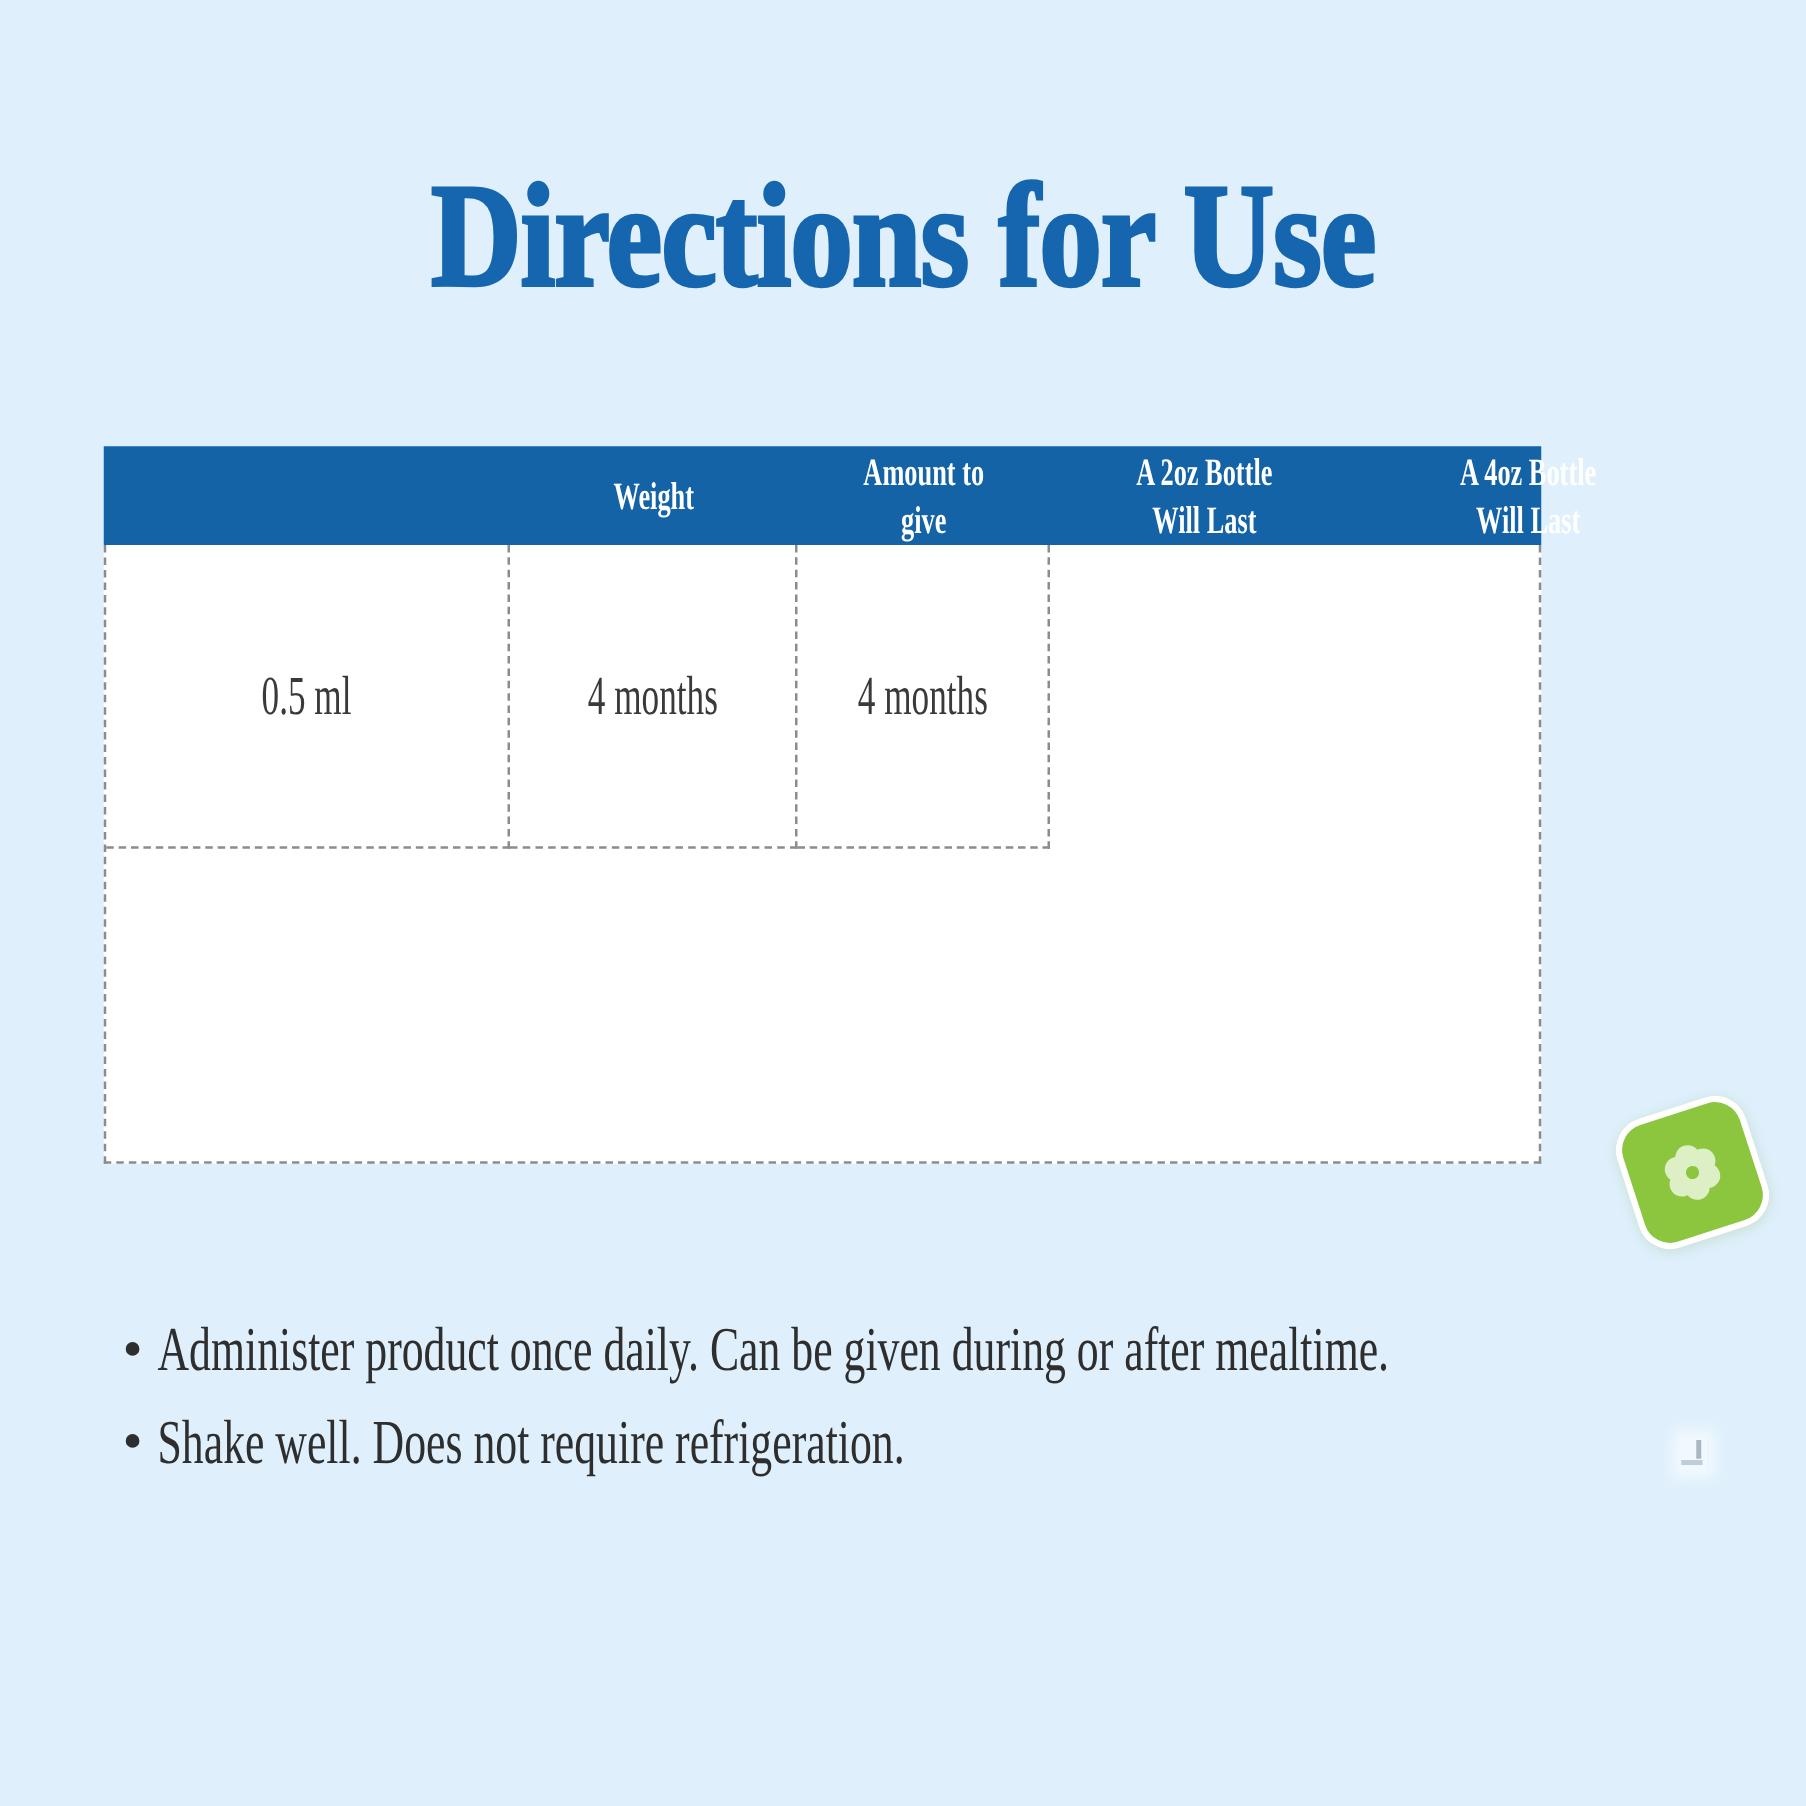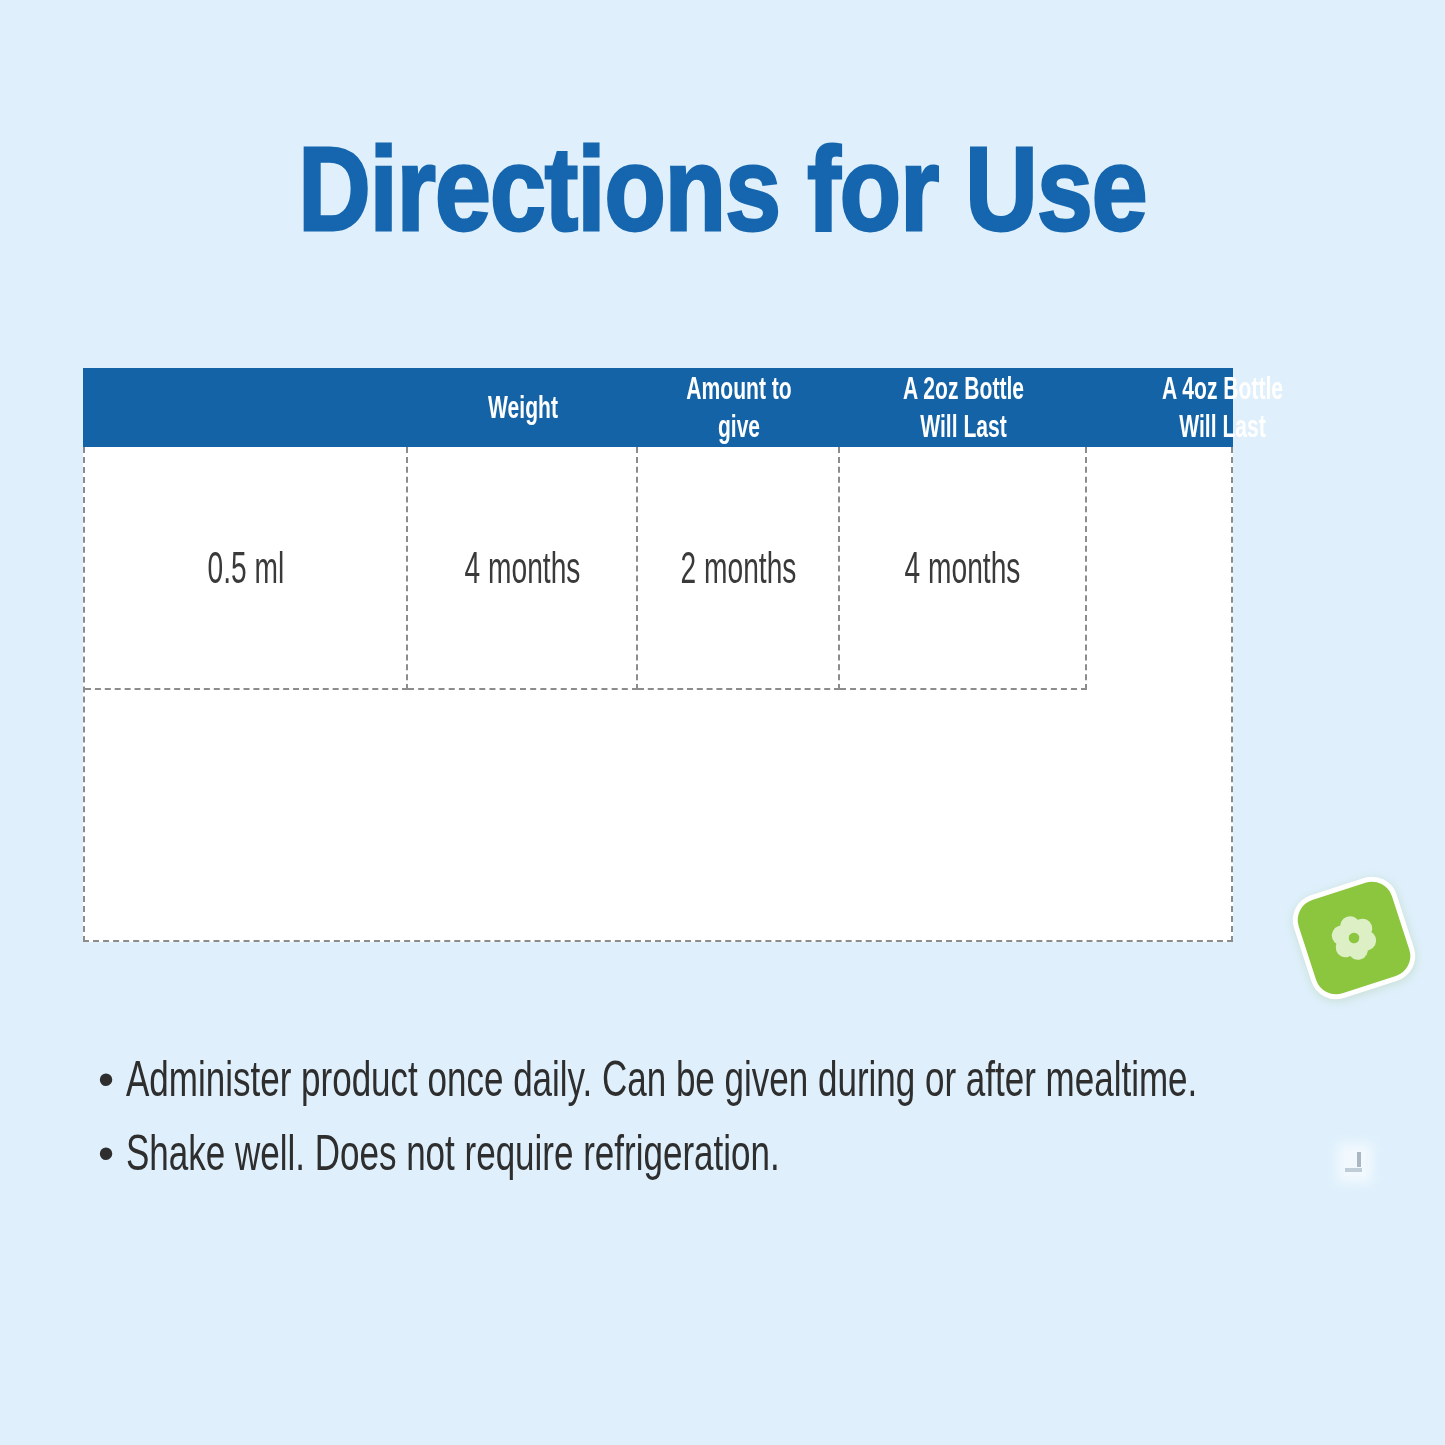--- a/index.html
+++ b/index.html
@@ -1,32 +1,32 @@
 <!DOCTYPE html>
 <html style="--background: #dff0fc; --title-blue: #1566ae; --header-blue: #1463a7; --header-text: #ffffff; --cat-blue: #1b69b2; --cell-background: #ffffff; --border-gray: #8c8c8c; --text-dark: #3a3a3a; --label-gray: #58595b; --note-text: #2e2e2e; --badge-green: #8cc63f; --petal-green: #ddefc5;"><head>
 <meta charset="utf-8">
 <style>
   html,body{margin:0;padding:0}
   .page{
     position:relative;width:1445px;height:1445px;overflow:hidden;
     background:var(--background,#dff0fc);
-    font-family:Liberation Sans, sans-serif;
+    font-family:Liberation Serif, serif;
   }
 
   
   .title{
     position:absolute;top:130px;left:0;width:100%;margin:0;
     text-align:center;font-size:118px;line-height:1;font-weight:bold;
     color:var(--title-blue,#1566ae);
     -webkit-text-stroke:3px var(--title-blue,#1566ae);
     letter-spacing:-1px;transform:scaleX(0.85);
   }
 
   
-  .dose-table{position:absolute;left:83px;top:368px;width:1150px;}
+  .dose-table{position:absolute;left:83px;top:357px;width:1150px;}
   .thead{
     display:grid;grid-template-columns:325px 230px 202px 247px 271px;
     height:79px;background:var(--header-blue,#1463a7);align-items:center;
   }
   .th{
     color:var(--header-text,#fff);font-weight:bold;font-size:31px;line-height:1.22;
     text-align:center;white-space:pre-line;transform:scaleX(0.68);
   }
   .tbody{
     display:grid;grid-template-columns:323px 230px 202px 247px 269px;
@@ -115,23 +115,20 @@
     <div class="tbody">
 
       <div class="cell">
         <span class="val">0.5 ml</span>
       </div>
       <div class="cell">
         <span class="val">4 months</span>
       </div>
 
       <div class="cell">
-        <span class="val">2 months</span>
-      </div>
-      <div class="cell">
         <span class="val">4 months</span>
       </div>
     </div>
   </div>
 
   <div class="badge">
     <svg class="flower" viewBox="0 0 100 100">
       <g style="fill:var(--petal-green,#ddefc5)">
         <circle cx="50" cy="31" r="15"></circle>
         <circle cx="66.5" cy="40.5" r="15"></circle>

